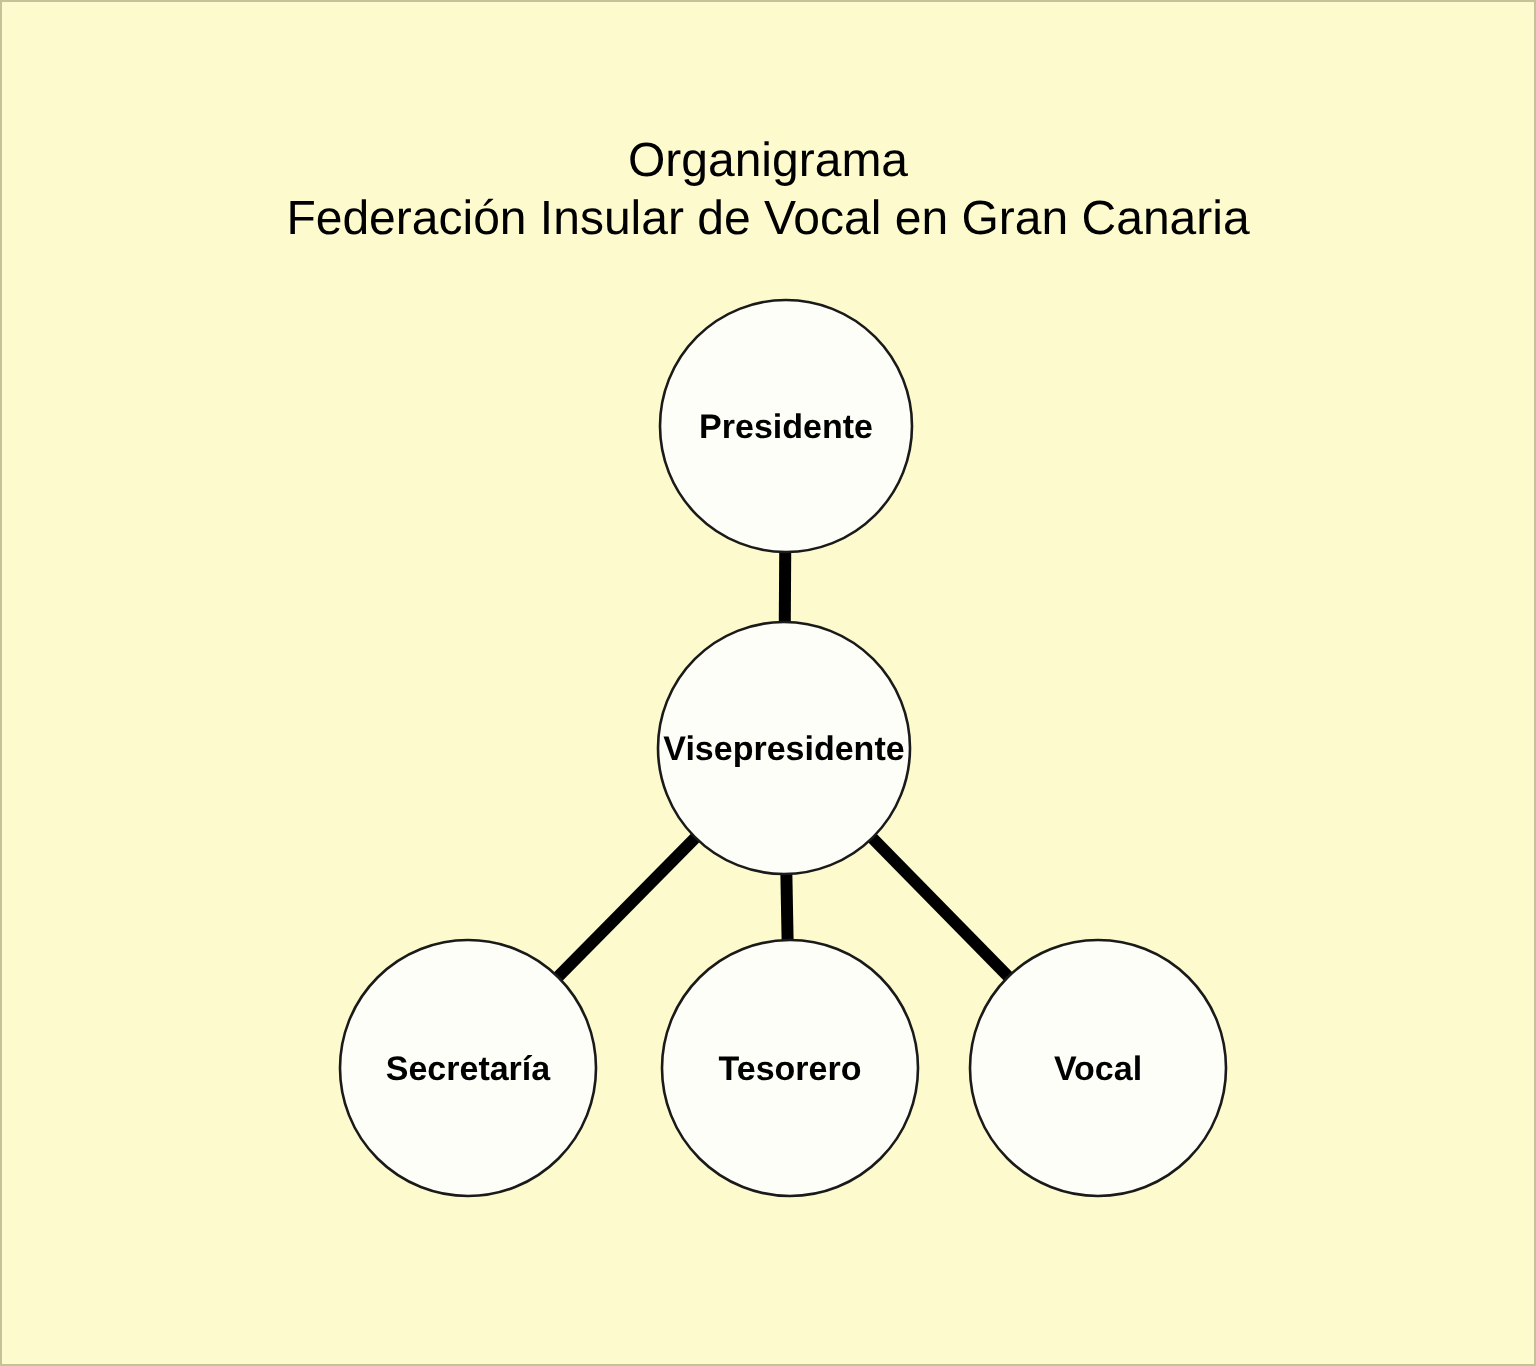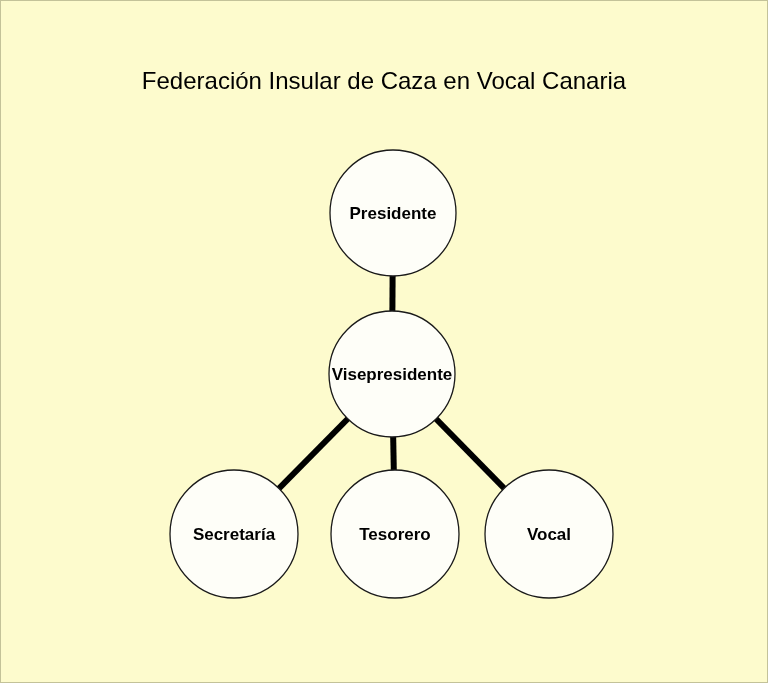--- a/index.html
+++ b/index.html
@@ -35,21 +35,22 @@
     font-weight: bold;
     font-size: 17px;
     text-anchor: middle;
   }
 </style>
 </head>
 <body>
 
 <div id="page" style="background: rgb(253, 251, 205);">
   <div id="title-block" style="color: rgb(0, 0, 0);">
-    <div>Federación Insular de Caza en Vocal Canaria</div>
+    <div>Organigrama</div>
+    <div>Federación Insular de Vocal en Gran Canaria</div>
   </div>
   <svg id="diagram-svg" width="768" height="683">
       <line x1="393" y1="213" x2="392" y2="374" stroke="#000000" stroke-width="6"></line>
       <line x1="392" y1="374" x2="234" y2="534" stroke="#000000" stroke-width="6"></line>
       <line x1="392" y1="374" x2="395" y2="534" stroke="#000000" stroke-width="6"></line>
       <line x1="392" y1="374" x2="549" y2="534" stroke="#000000" stroke-width="6"></line>
       <g>
         <circle cx="393" cy="213" r="63" fill="#FEFEF8" stroke="#1A1A1A" stroke-width="1.3"></circle>
         <text x="393" y="213" dy="0.35em" class="node-label" fill="#000000">Presidente</text>
       </g>

